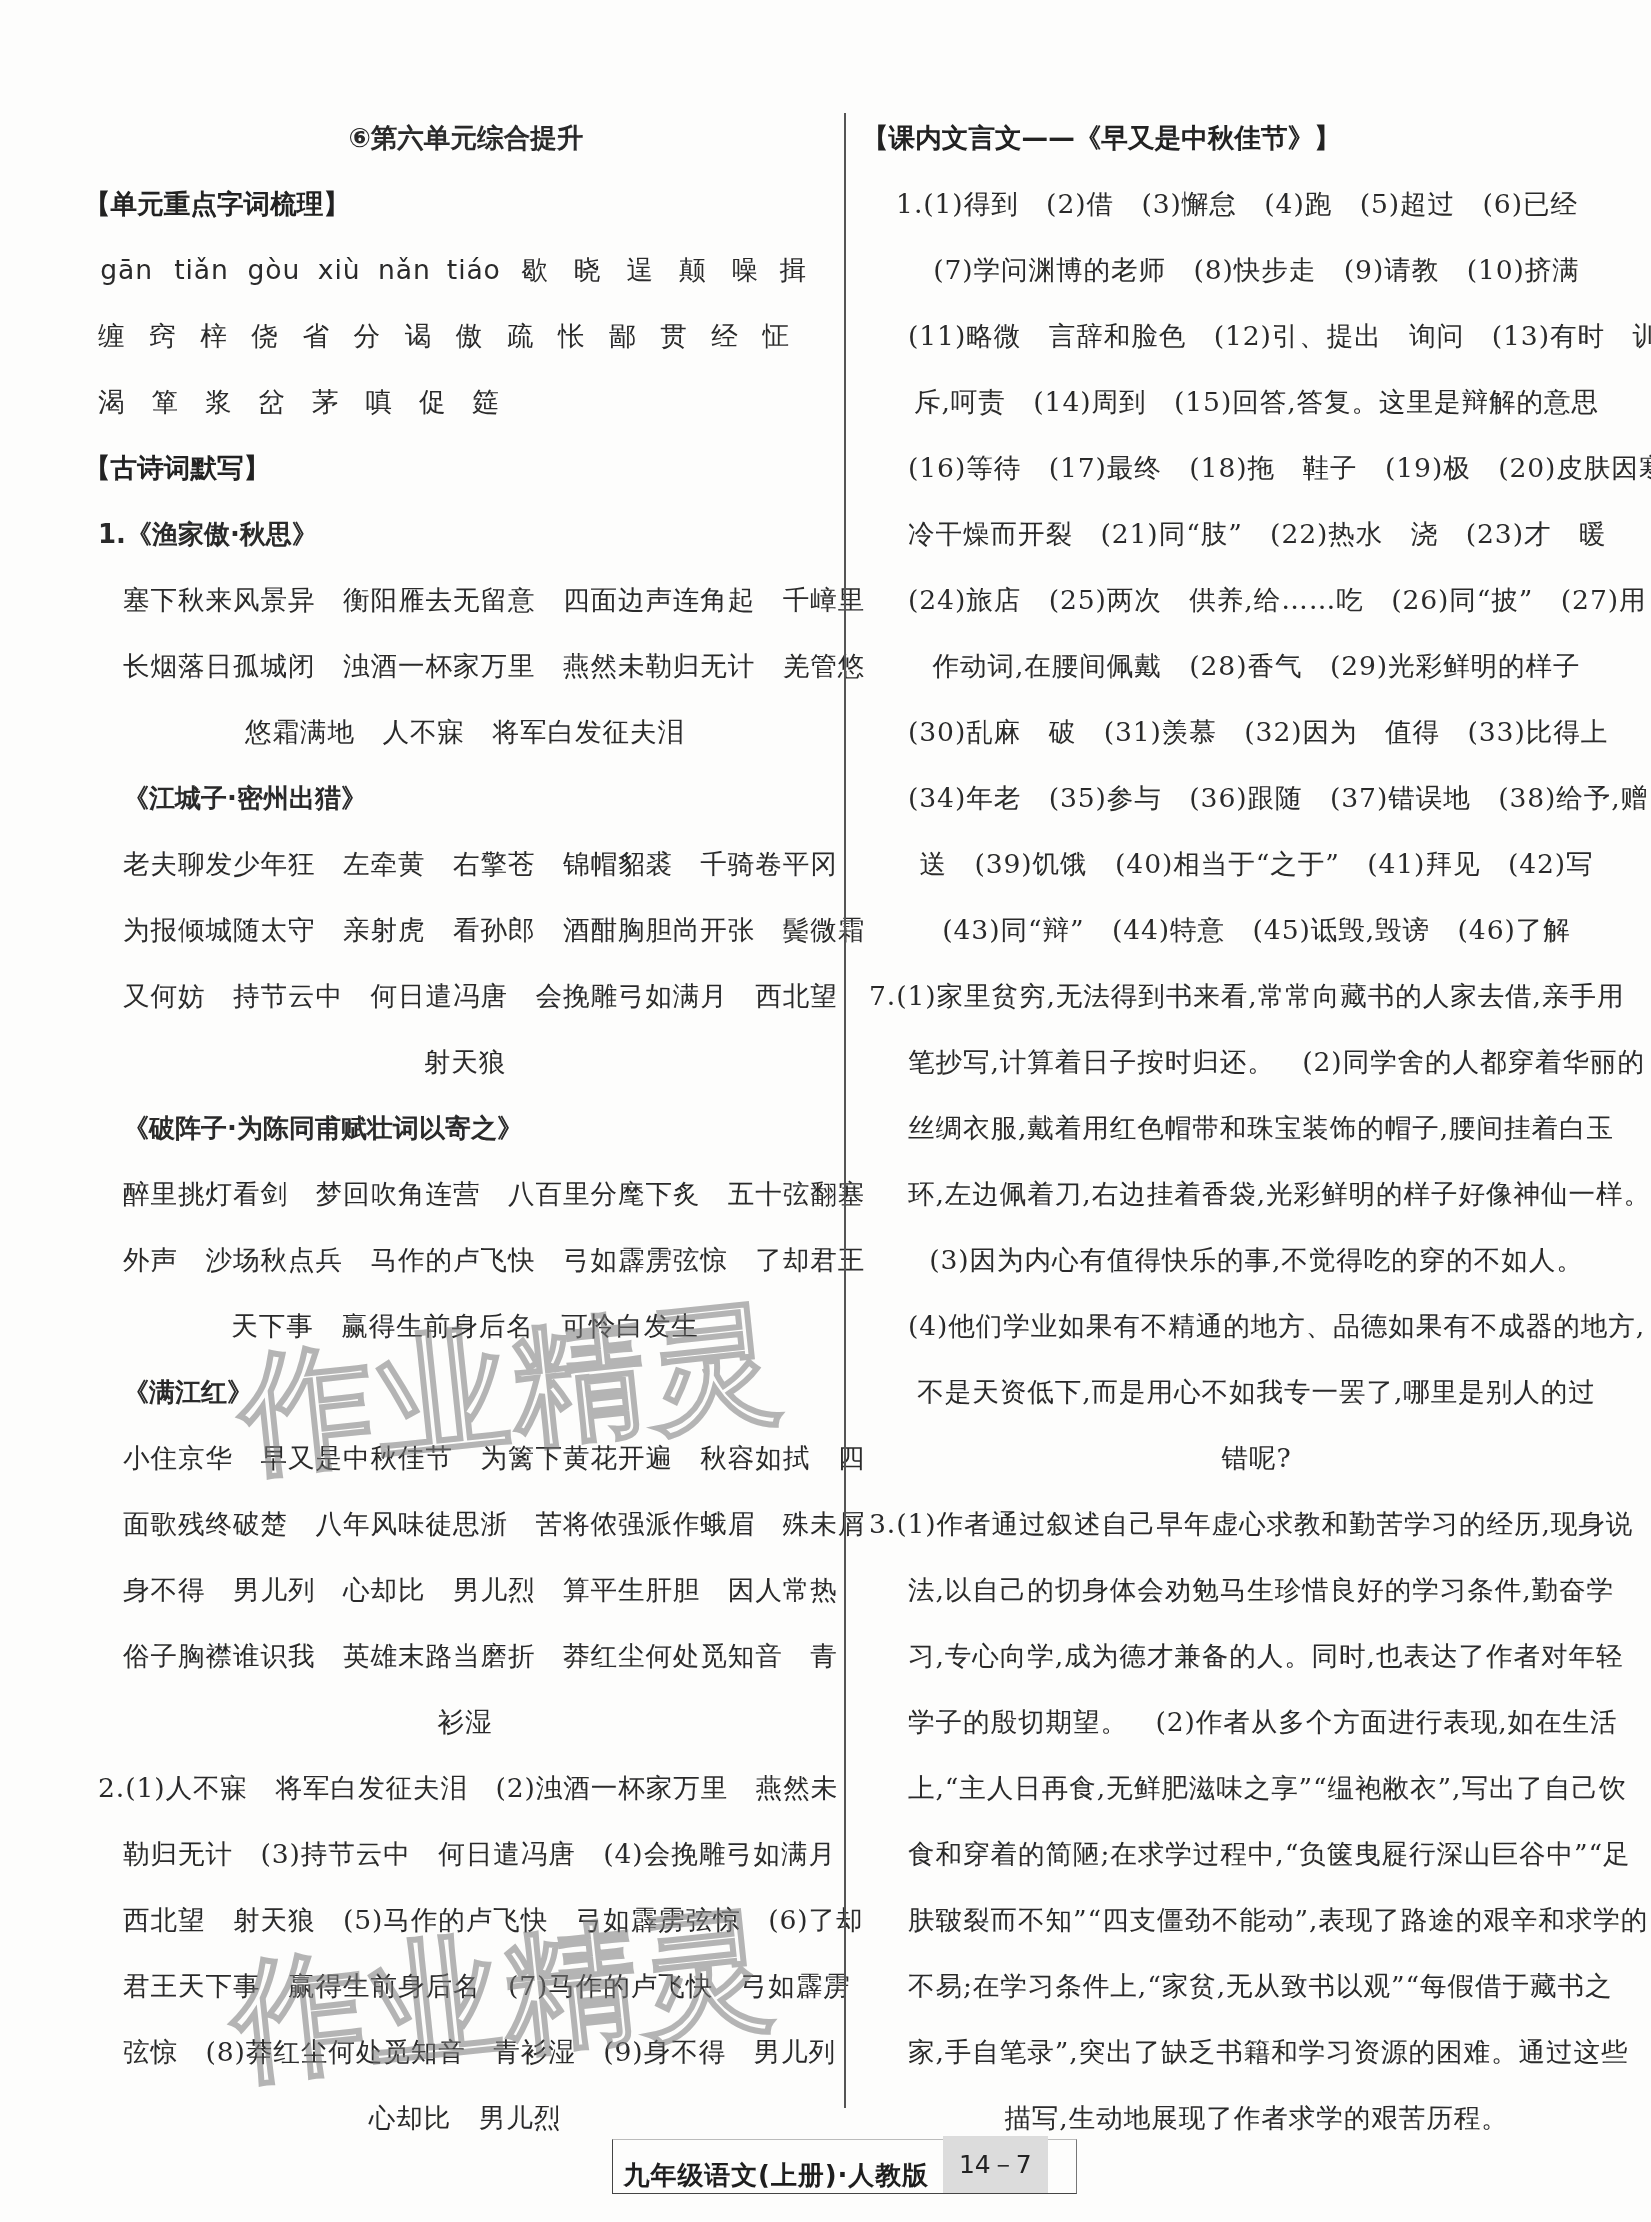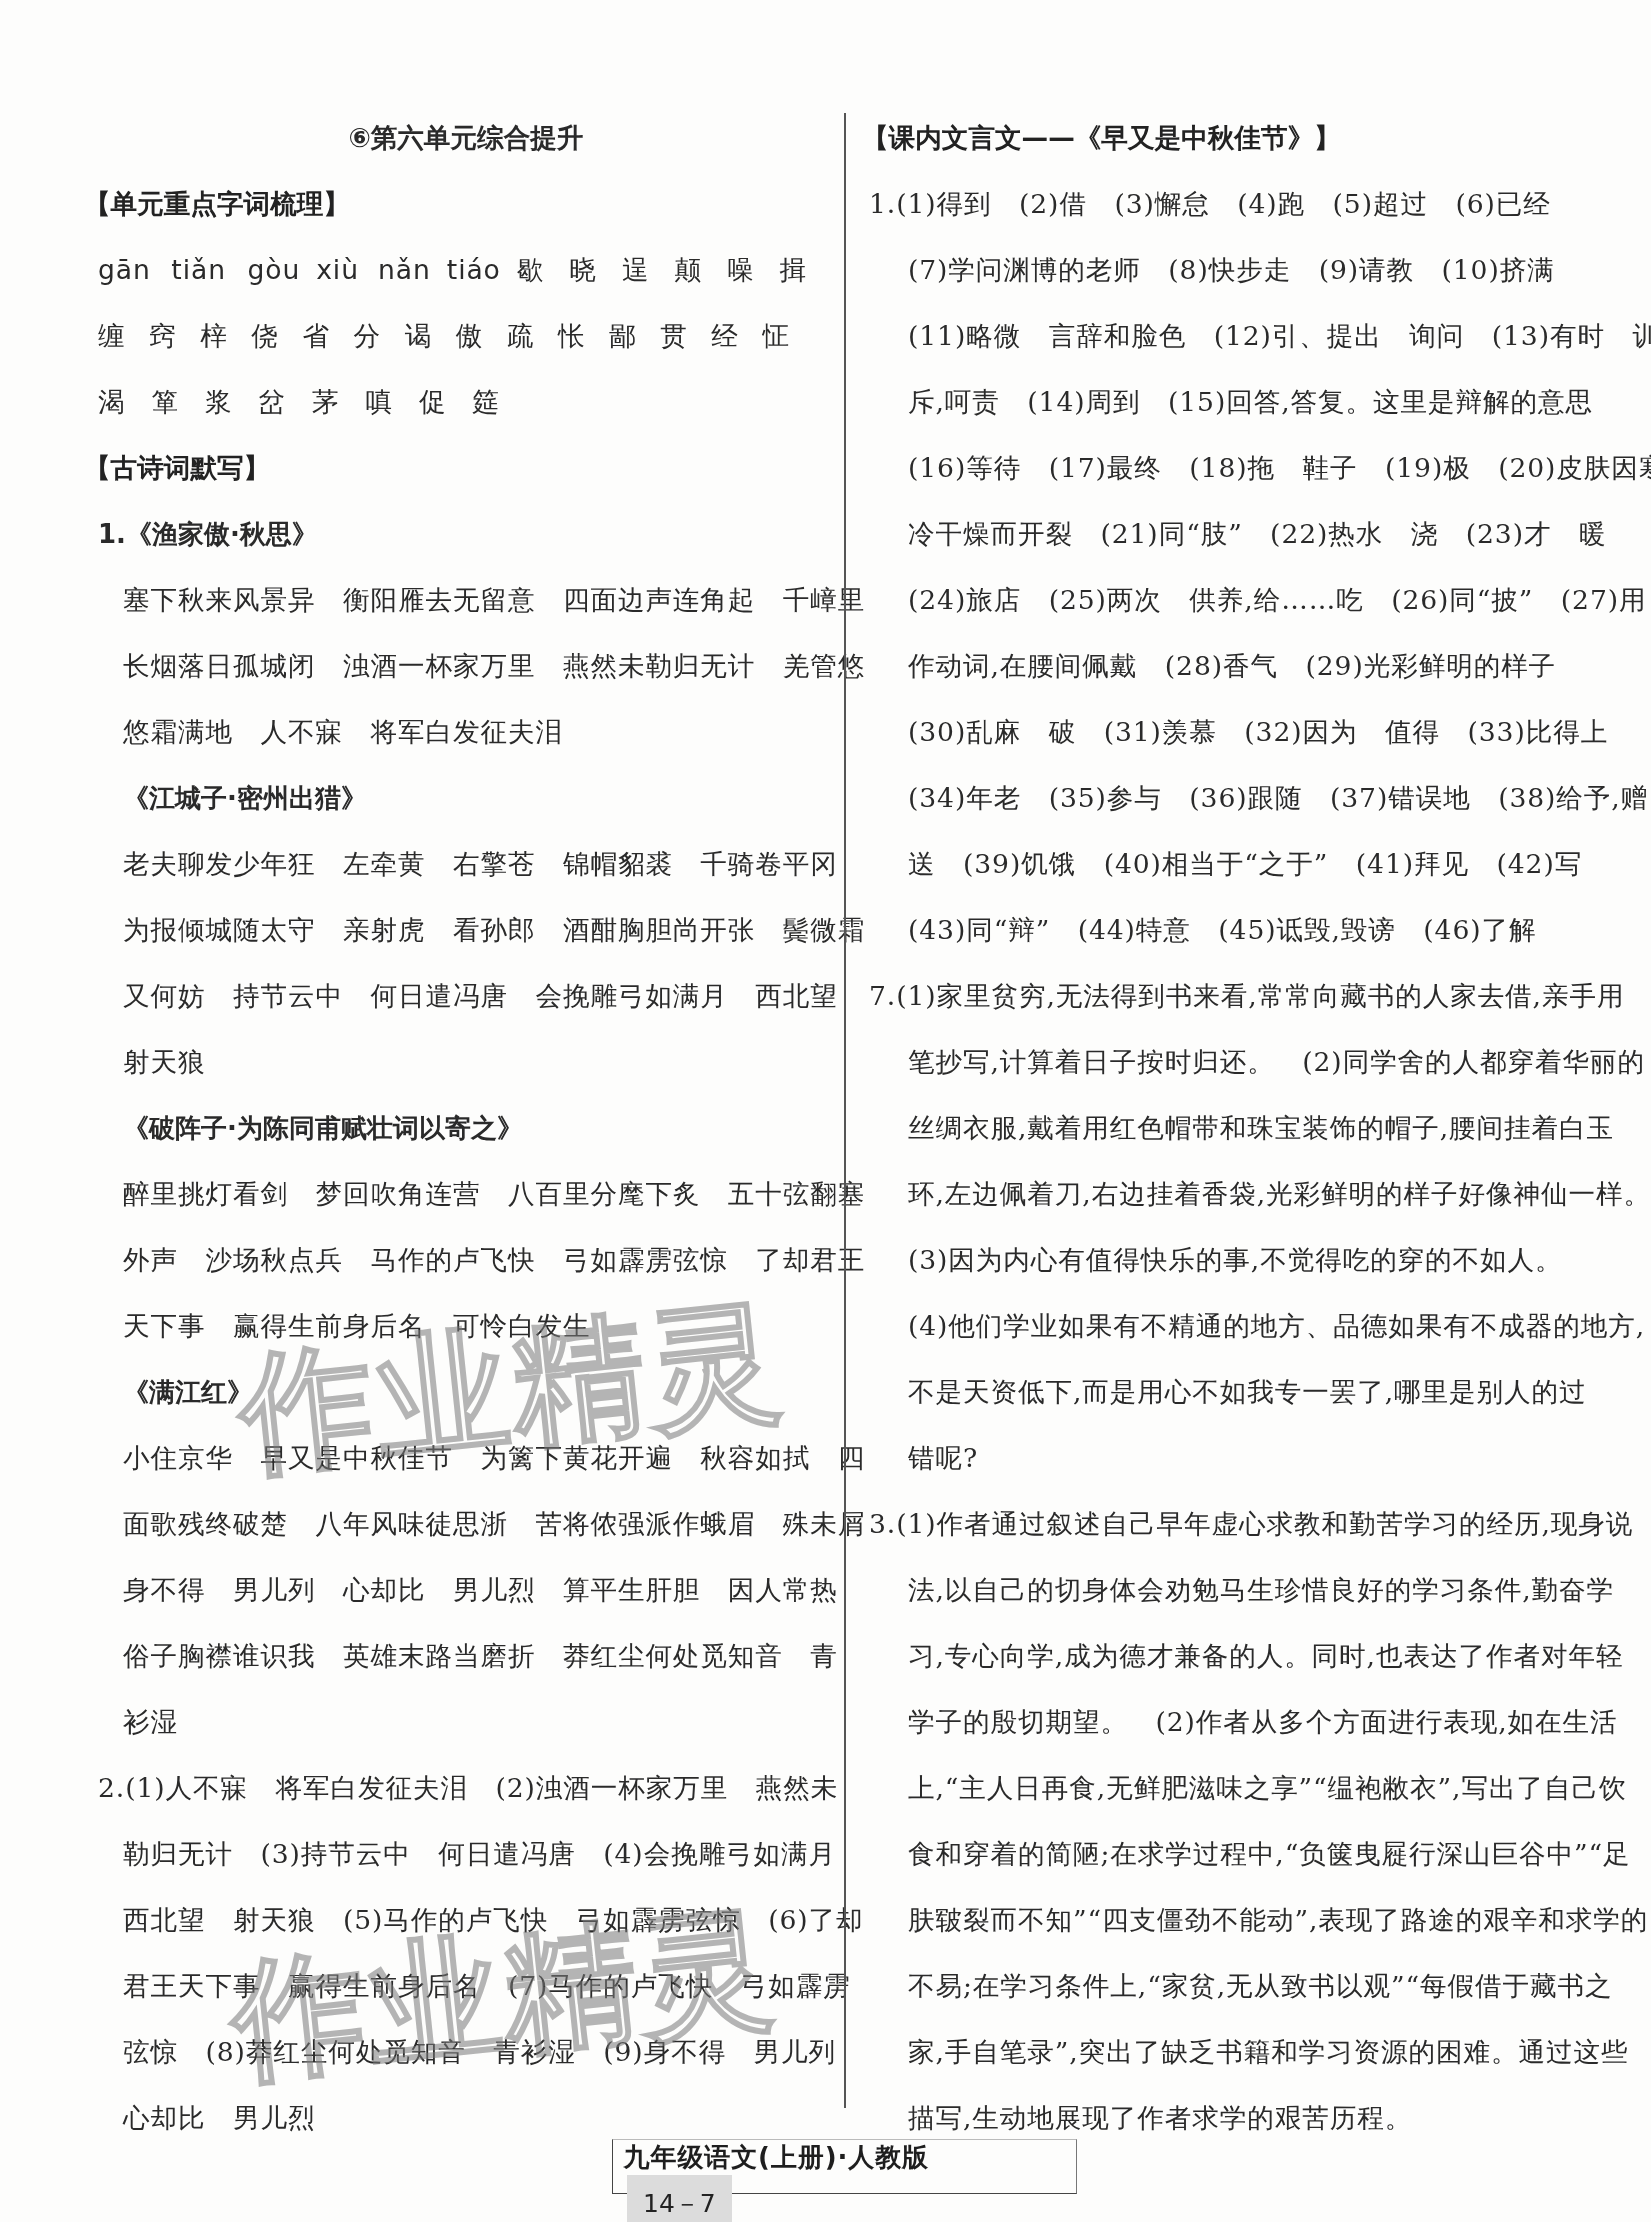--- a/index.html
+++ b/index.html
@@ -20,20 +20,21 @@
     position: absolute; left: 844px; top: 113px; width: 1.8px; height: 1995px;
     background: #555;
   }
 
   .line {
     font-size: 26.6px;
     line-height: 66px;
     height: 66px;
     white-space: nowrap;
     letter-spacing: 0.9px;
+    text-align: center;
   }
   .indent { padding-left: 25px; }
   .indent-num { padding-left: 39px; }
 
   .unit-title {
     text-align: center;
     font-family: "DejaVu Sans", "Liberation Sans", sans-serif;
     font-weight: bold;
     font-size: 26.6px;
     line-height: 66px; height: 66px;
@@ -55,21 +56,21 @@
   .pinyin-row { display: flex; gap: 16px; font-family: "DejaVu Sans", "Liberation Sans", sans-serif; }
   .pinyin-row span { display: inline-block; }
   .char-row { display: flex; justify-content: space-between; width: 692px; }
   .char-row.short { justify-content: flex-start; }
   .char-row.short span { margin-right: 26px; }
 
   .footer-box {
     position: absolute; left: 612px; top: 2139px; width: 465px; height: 55px;
     border-left: 1.8px solid #444; border-bottom: 1.8px solid #444; border-right: 1.8px solid #777;
     border-top: 0.9px solid #bbb;
-    display: flex; align-items: flex-start; flex-direction: column;
+    display: flex; align-items: flex-end;
   }
   .footer-title {
     font-family: "DejaVu Sans", "Liberation Sans", sans-serif;
     font-weight: bold; font-size: 26px; padding-left: 10.6px; letter-spacing: 0.9px; color: #1e1e1e;
   }
   .footer-page {
     margin-left: 14px; background: #dcdcdc; padding: 12px 16px; font-size: 25px;
     font-family: "DejaVu Sans", "Liberation Sans", sans-serif; color: #222;
   }
 

